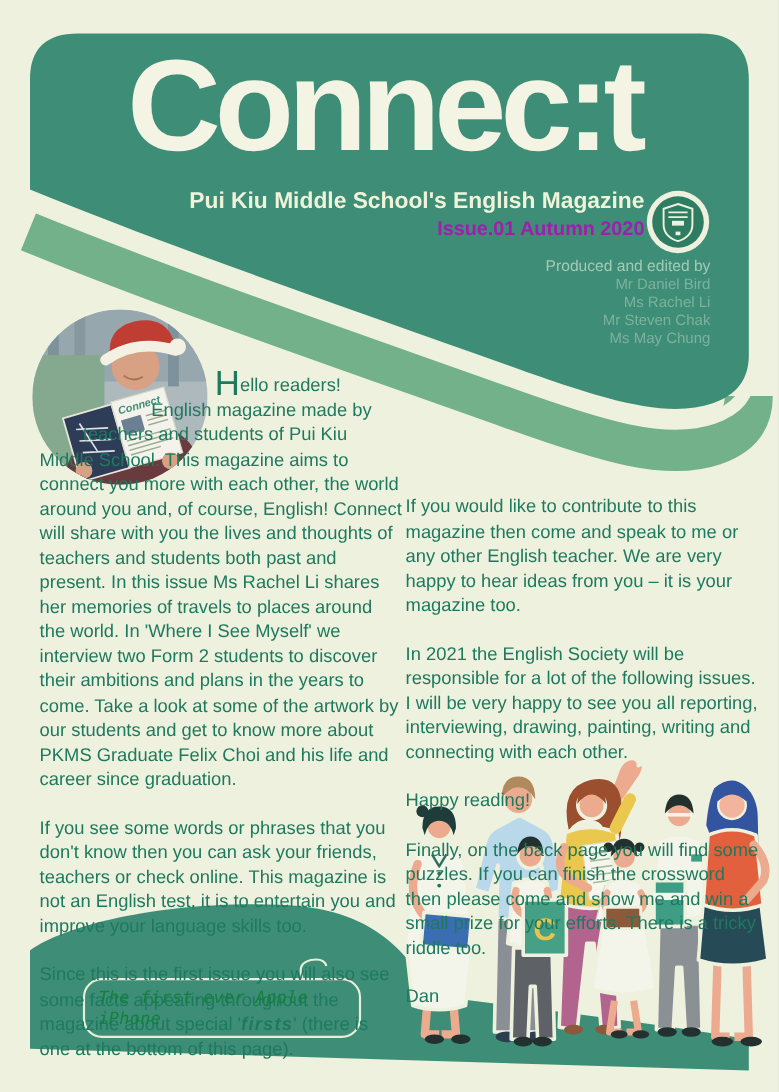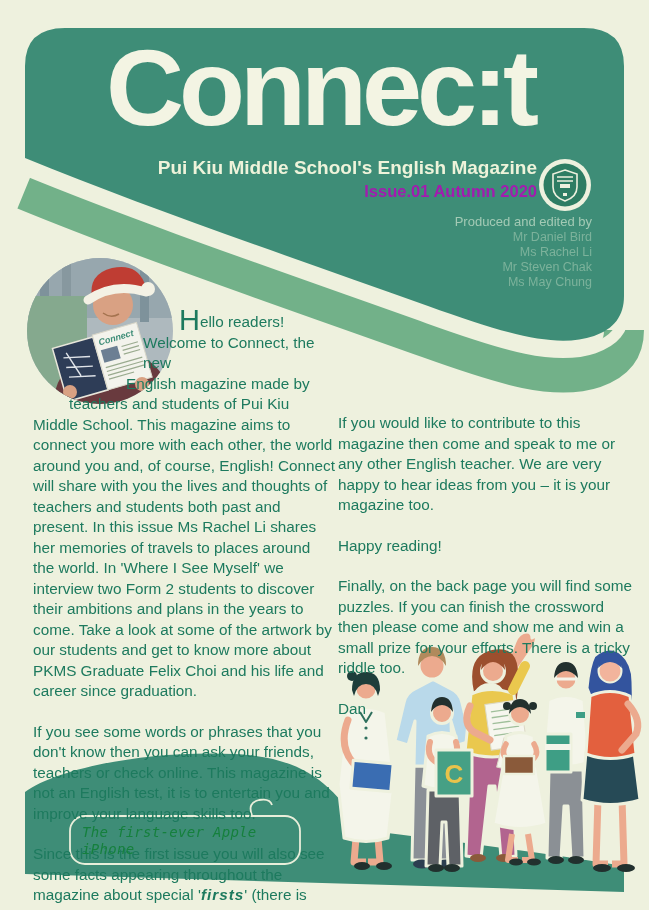--- a/index.html
+++ b/index.html
@@ -210,30 +210,30 @@
   <div class="abs credits">
     <div class="hd">Produced and edited by</div>
     <span class="nm">Mr Daniel Bird</span>
     <span class="nm">Ms Rachel Li</span>
     <span class="nm">Mr Steven Chak</span>
     <span class="nm">Ms May Chung</span>
   </div>
 
   <div class="abs bodytext col-left">
     <span class="iline" style="margin-left:146px"><span class="dropcap">H</span><span>ello readers!</span></span>
-    <span class="iline" style="margin-left:110px">Welcome to Connect, the new</span>
     <span class="iline" style="margin-left:93px">English magazine made by</span>
     <span class="iline" style="margin-left:36px">teachers and students of Pui Kiu</span>
     <p class="para">Middle School. This magazine aims to connect you more with each other, the world around you and, of course, English! Connect will share with you the lives and thoughts of teachers and students both past and present. In this issue Ms Rachel Li shares her memories of travels to places around the world. In 'Where I See Myself' we interview two Form 2 students to discover their ambitions and plans in the years to come. Take a look at some of the artwork by our students and get to know more about PKMS Graduate Felix Choi and his life and career since graduation.</p>
     <p class="para">If you see some words or phrases that you don't know then you can ask your friends, teachers or check online. This magazine is not an English test, it is to entertain you and improve your language skills too.</p>
     <p class="para"><span>Since this is the first issue you will also see some facts appearing throughout the magazine about special '</span><span class="hl-firsts">firsts</span><span>' (there is one at the bottom of this page).</span></p>
   </div>
 
   <div class="abs bodytext col-right">
     <p class="para">If you would like to contribute to this magazine then come and speak to me or any other English teacher. We are very happy to hear ideas from you – it is your magazine too.</p>
+    <p class="para">In 2021 the English Society will be responsible for a lot of the following issues. I will be very happy to see you all reporting, interviewing, drawing, painting, writing and connecting with each other.</p>
     <p class="para">Happy reading!</p>
     <p class="para">Finally, on the back page you will find some puzzles. If you can finish the crossword then please come and show me and win a small prize for your efforts. There is a tricky riddle too.</p>
     <p class="para">Dan</p>
   </div>
 
   <div class="abs fact-text">
     <span class="iline">The first-ever Apple iPhone</span>
   </div>
 
 </div>

